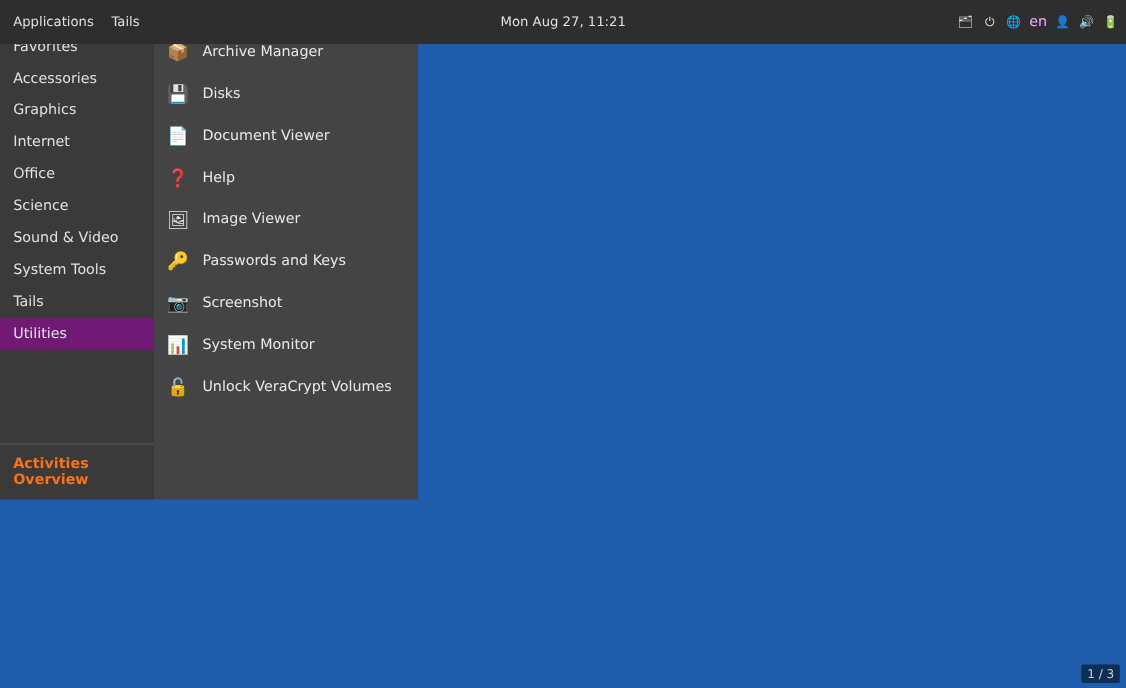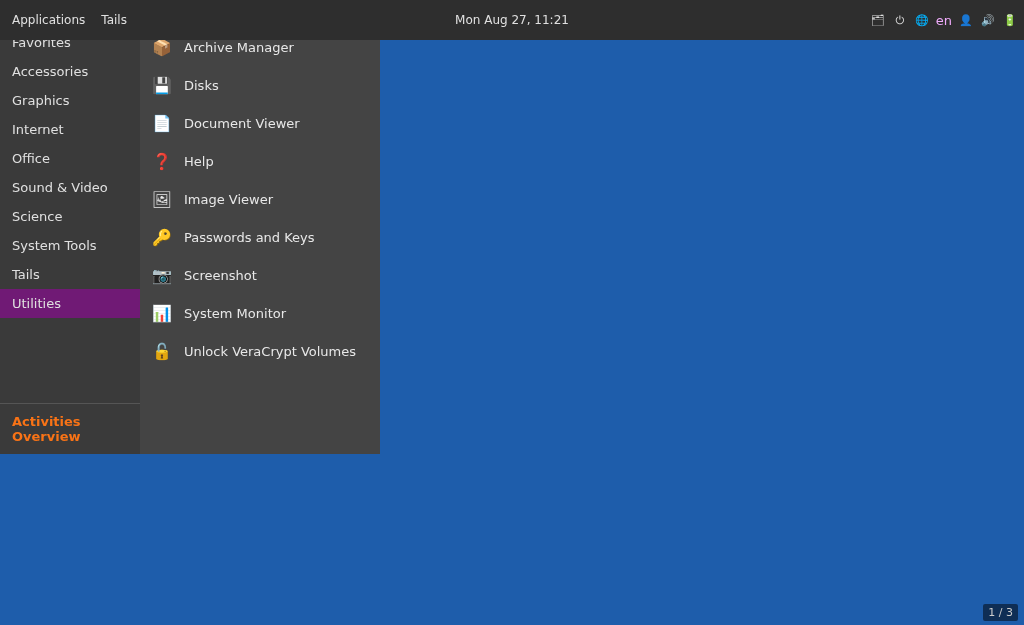--- a/index.html
+++ b/index.html
@@ -182,22 +182,22 @@
   <div class="menu-container">
 
     <div class="category-panel">
 
       <div id="category-list">
           <div class="category-item">Favorites</div>
           <div class="category-item">Accessories</div>
           <div class="category-item">Graphics</div>
           <div class="category-item">Internet</div>
           <div class="category-item">Office</div>
+          <div class="category-item">Science</div>
           <div class="category-item">Sound &amp; Video</div>
-          <div class="category-item">Science</div>
           <div class="category-item">System Tools</div>
           <div class="category-item">Tails</div>
           <div class="category-item active">Utilities</div>
         </div>
       <div class="category-bottom">
         <div class="activities-item">Activities Overview</div>
       </div>
     </div>
 
     <div class="apps-panel">

